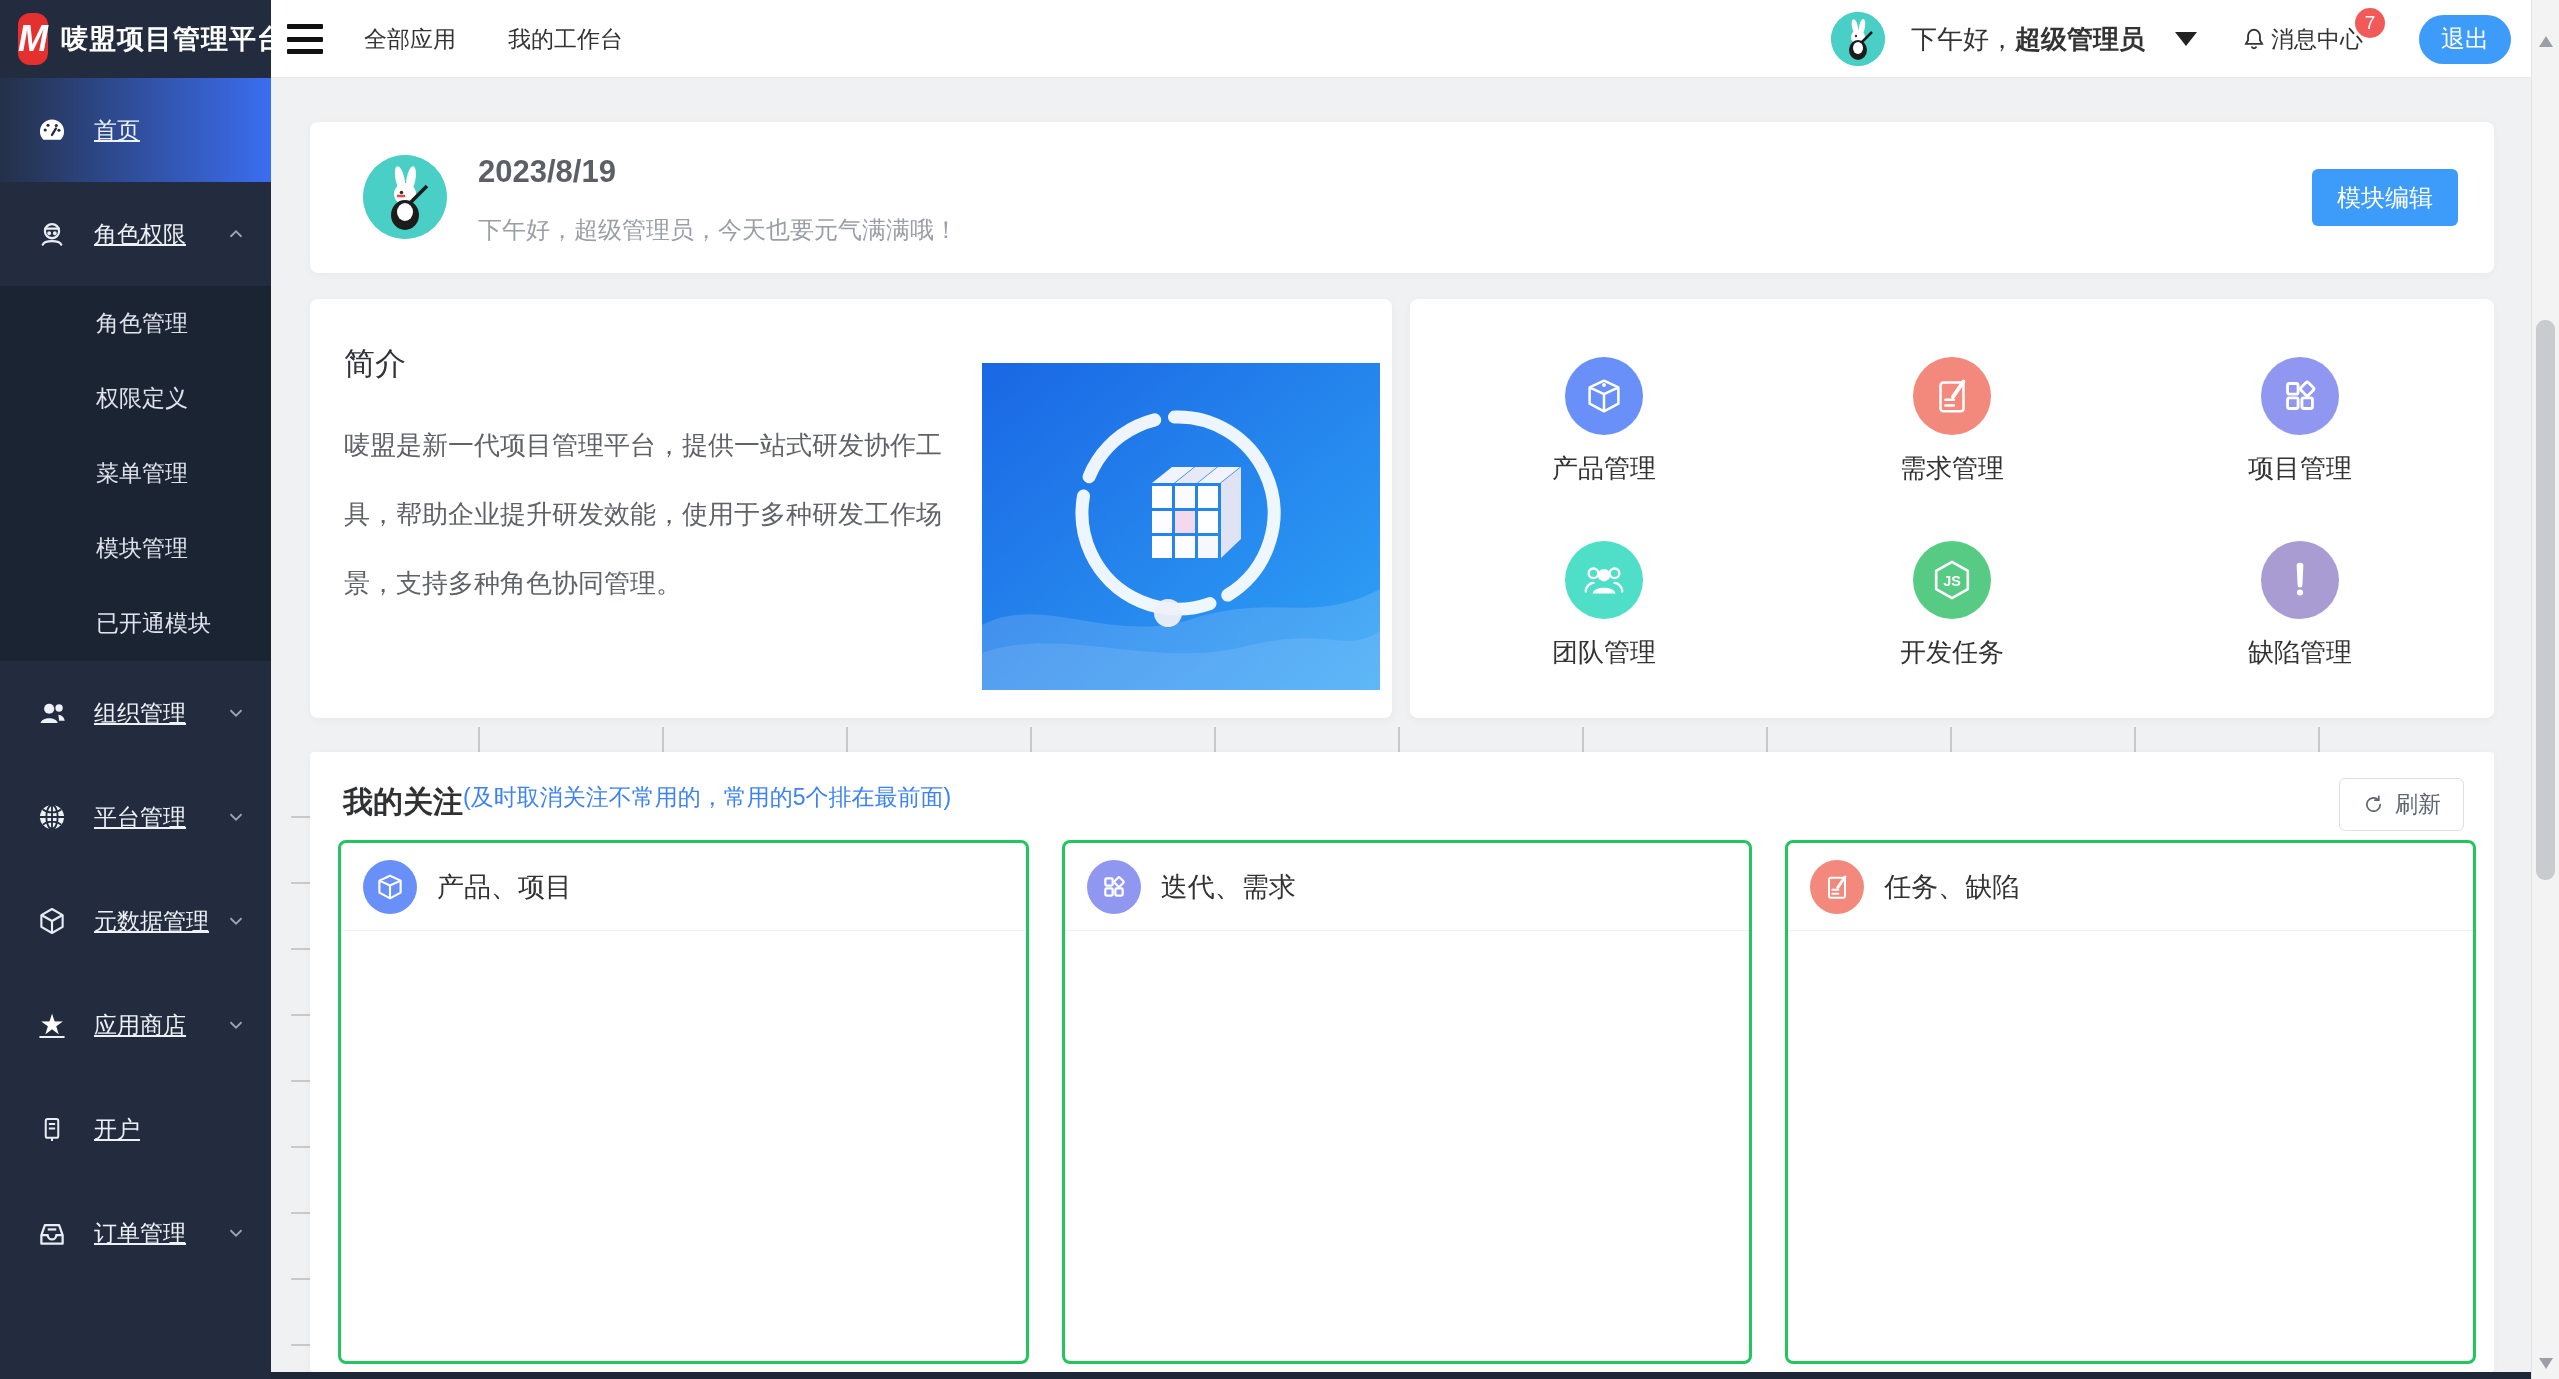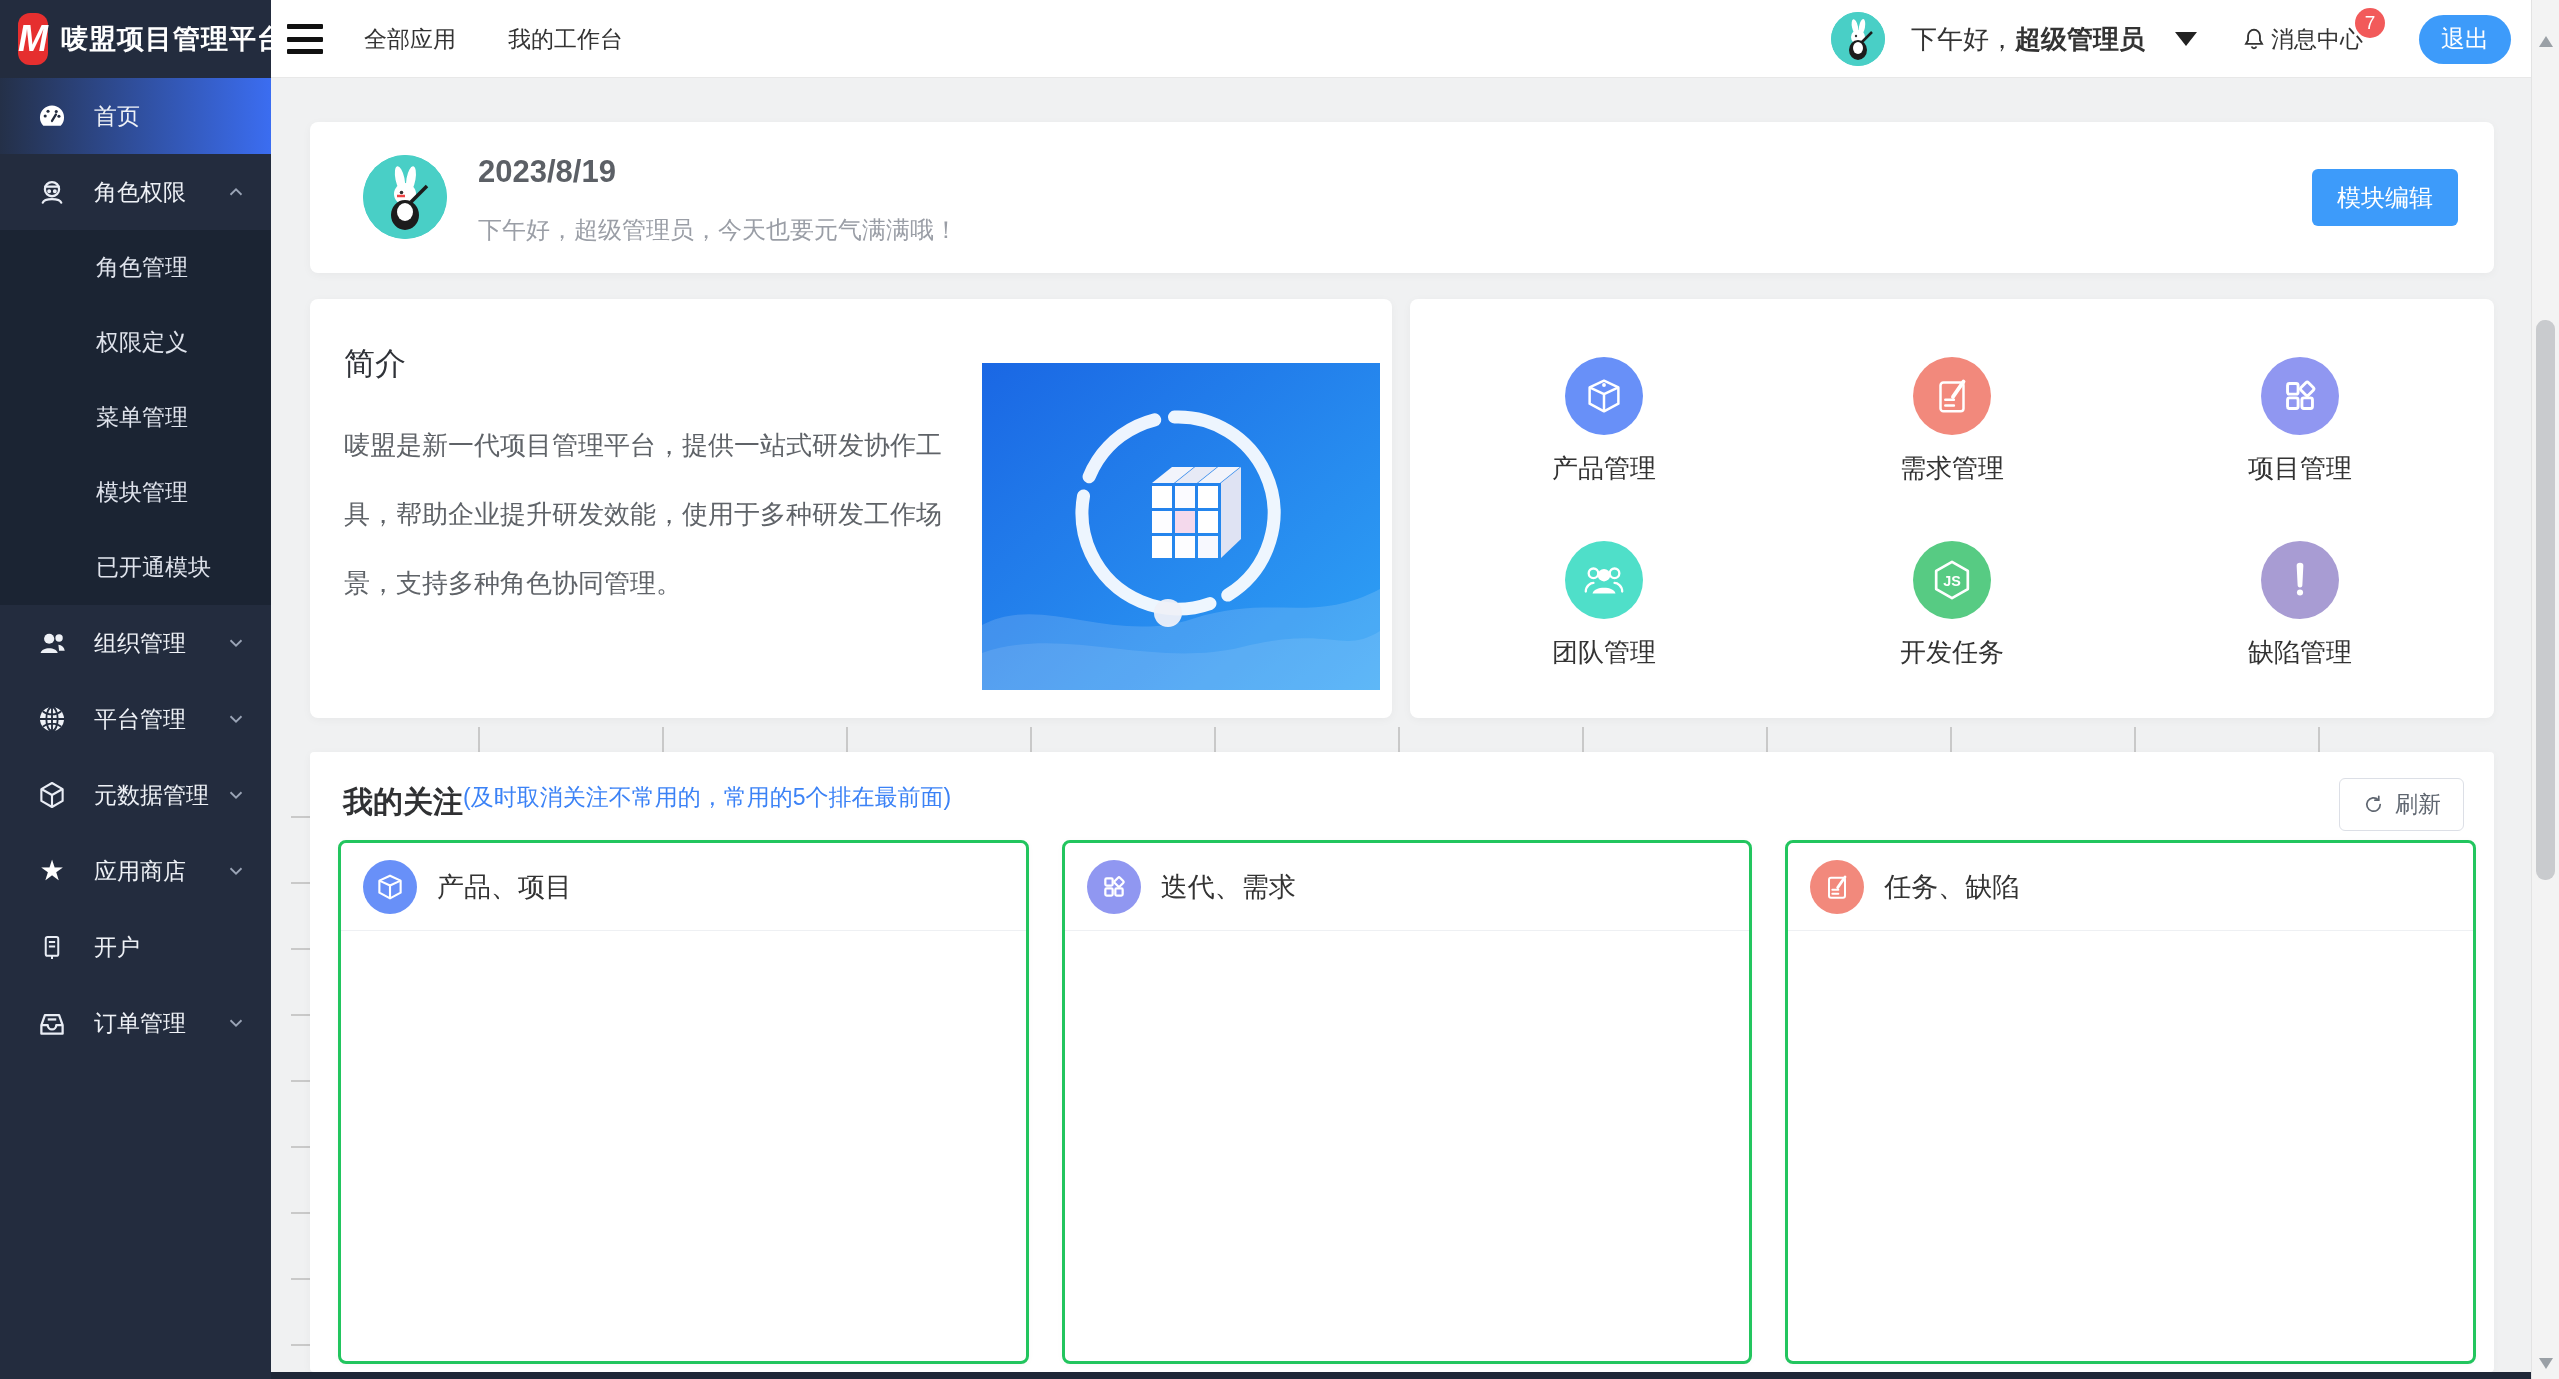--- a/index.html
+++ b/index.html
@@ -28,21 +28,21 @@
 
   
   .scrollbar { position:absolute; top:0; right:0; bottom:0; width:28px; background:#f3f3f3; border-left:1px solid #e3e3e3; z-index:30; }
   .sb-arrow-up, .sb-arrow-down { position:absolute; left:7px; width:0; height:0; border-left:7px solid transparent; border-right:7px solid transparent; }
   .sb-arrow-up { top:36px; border-bottom:11px solid #9aa0a6; }
   .sb-arrow-down { bottom:10px; border-top:11px solid #9aa0a6; }
   .sb-thumb { position:absolute; left:4px; right:4px; top:320px; height:560px; background:#c9cbce; border-radius:9px; }
 
   
   .sidebar { position:absolute; top:78px; left:0; bottom:0; width:271px; background:#232c3e; z-index:10; }
-  .side-item { height:76px; display:flex; align-items:center; padding:0 24px 0 34px; color:#eef1f6; font-size:23px; cursor:pointer; }
+  .side-item { height:104px; display:flex; align-items:center; padding:0 24px 0 34px; color:#eef1f6; font-size:23px; cursor:pointer;text-decoration:underline; }
   .side-item .s-icon { width:36px; height:36px; margin-right:24px; display:flex; align-items:center; justify-content:center; flex:none; }
   .side-item .s-label { flex:1; white-space:nowrap; }
   .side-item.active { background:linear-gradient(90deg,#243048 0%, #3b6df1 100%); }
   .side-chevron { width:22px; height:22px; flex:none; }
   .submenu { background:#1b2433; }
   .sub-item { height:75px; line-height:75px; padding-left:96px; color:#dfe3ec; font-size:23px; cursor:pointer; white-space:nowrap; }
   .star-glyph { color:#fff; font-size:28px; line-height:1; }
 
   
   .card { position:absolute; background:#fff; border-radius:8px; box-shadow:0 2px 10px rgba(0,0,0,0.04); }

